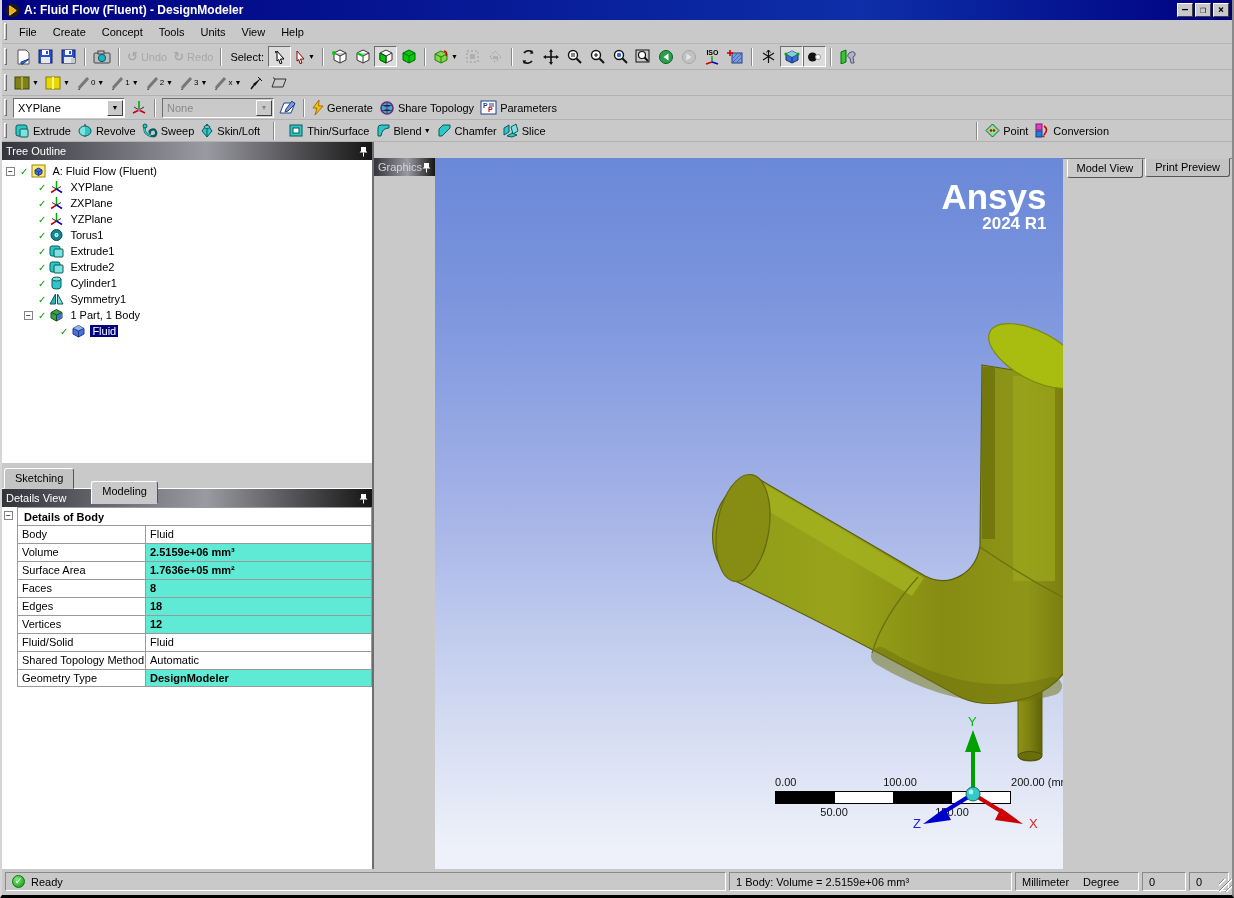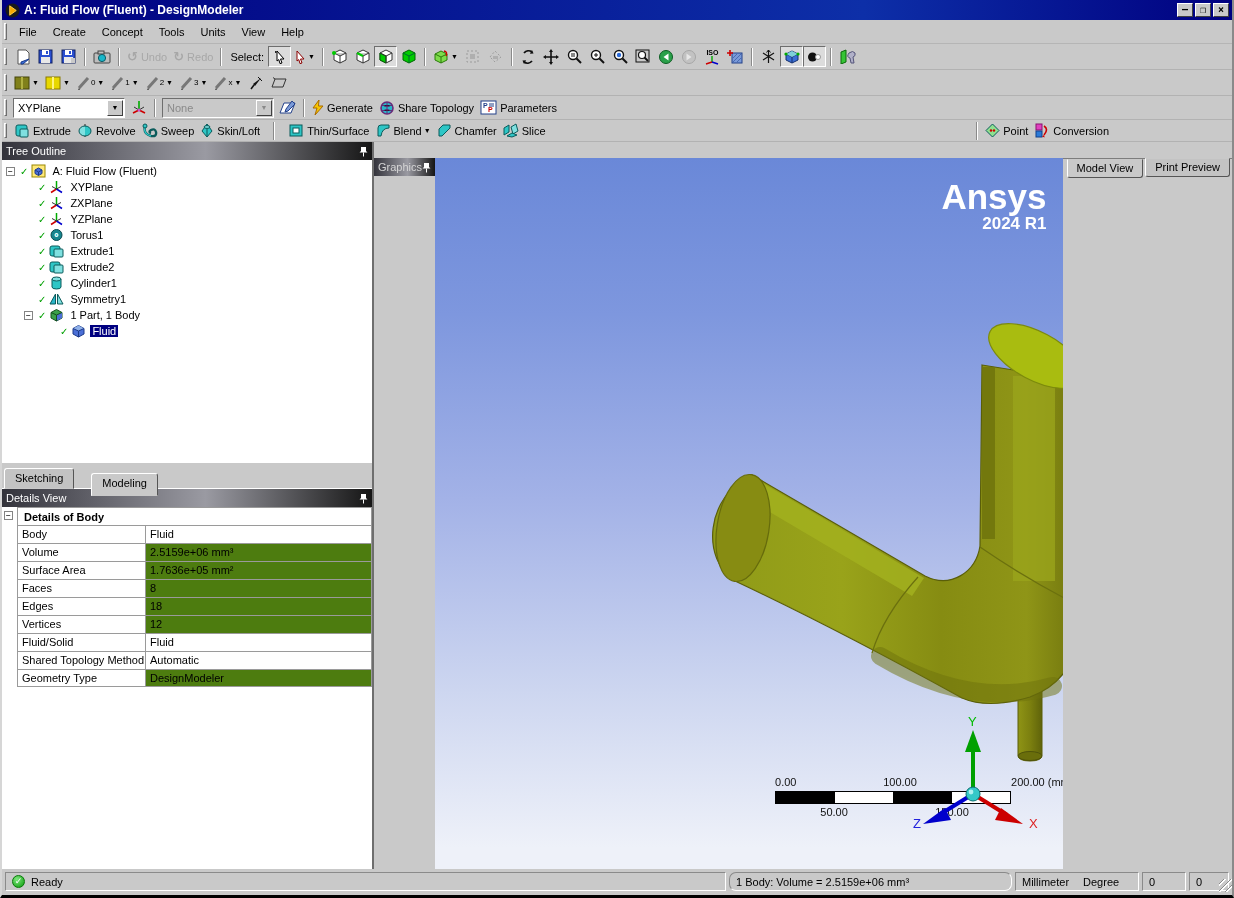--- a/index.html
+++ b/index.html
@@ -49,32 +49,32 @@
   .indent0{ padding-left:4px; } .indent1{ padding-left:36px; } .indent2{ padding-left:58px; }
   .expander { width:9px; height:9px; border:1px solid #848484; background:#fff; font-size:8px; line-height:7px; text-align:center; margin-right:5px; flex:none; font-family:"DejaVu Sans Mono",monospace; }
   .check { color:#00a000; font-weight:bold; font-size:10px; margin-right:3px; flex:none; }
   .ticon { width:15px; height:14px; margin-right:4px; flex:none; }
   .tlabeltext { padding:0 2px; }
   .tlabeltext.selected { background:#000080; color:#fff; }
 
   
   .smtabs { height:26px; flex:none; background:#c9c9c9; border-top:1px solid #fff; display:flex; align-items:flex-end; padding-left:2px;gap:16px; }
   .smtab { padding:3px 10px 4px; border:1px solid; border-color:#fff #555 #c9c9c9 #fff; border-radius:3px 3px 0 0; background:#c3c3c3; margin-right:1px; position:relative; top:1px; }
-  .smtab.active { background:#c9c9c9; padding-bottom:6px; top:8px; z-index:2; }
+  .smtab.active { background:#c9c9c9; padding-bottom:6px; top:16px; z-index:2; }
 
   
   .detailshead { margin-top:1px; }
   .details { flex:none; background:#fff; position:relative; padding-left:15px; }
   .dgroup { height:18px; display:flex; align-items:center; border:1px solid #9a9a9a; border-bottom:none; font-weight:bold; padding-left:6px; }
   .dgexp { position:absolute; left:2px; top:4px; }
   .drow { height:18px; display:flex; border:1px solid #9a9a9a; border-bottom:none; }
   .drow:last-child { border-bottom:1px solid #9a9a9a; }
   .dlabel { width:128px; flex:none; padding:2px 4px; border-right:1px solid #9a9a9a; background:#fff; white-space:nowrap; overflow:hidden; }
   .dvalue { flex:1; padding:2px 4px; background:#fff; white-space:nowrap; }
-  .dvalue.gray { background:#4d7c0f; }
+  .dvalue.gray { background:#5eead4;font-weight:bold; }
   .leftfill { flex:1; background:#fff; }
 
   
   .graphics { flex:1; display:flex; flex-direction:row; min-width:0;margin-top:16px; }
   .graphics .panelhead .ph-title { color:#d5d5d5; }
   .viewport { flex:1; position:relative; background:linear-gradient(180deg,#6a88d8 0%,#7e97de 22%,#a3b2e7 48%,#cdd6f0 75%,#eef1f9 97%); overflow:hidden; }
   .ansys-logo { position:absolute; top:22px; right:16px; text-align:right; color:#fff; }
   .ansys-brand { font-size:35px; font-weight:bold; letter-spacing:0px; line-height:34px; }
   .ansys-release { font-size:17px; font-weight:bold; }
   .modelsvg { position:absolute; left:0; top:0; }
@@ -94,21 +94,21 @@
   
   .viewtabs { height:22px; flex:none; background:#c9c9c9; display:flex; align-items:flex-start; padding-left:4px; border-top:1px solid #7d7d7d; }
   .vtab { padding:2px 9px 3px; border:1px solid; border-color:#c9c9c9 #555 #555 #fff; border-radius:0 0 3px 3px; background:#c9c9c9; margin-right:2px; }
   .vtab.active { border-top-color:#c9c9c9; z-index:2; }
   .vtab.inactive { background:#c3c3c3; position:relative; top:-1px; }
 
   
   .statusrow { height:26px; flex:none; background:#c9c9c9; display:flex; align-items:center; padding:2px 3px 3px; gap:3px; }
   .scell { height:19px; border:1px solid; border-color:#8a8a8a #fff #fff #8a8a8a; display:flex; align-items:center; padding:0 6px; white-space:nowrap; }
   .s-ready { flex:1; gap:6px; }
-  .s-body { width:283px; flex:none;border-radius:7px; }
+  .s-body { width:283px; flex:none; }
   .s-units { width:124px; flex:none; gap:14px; }
   .s-n1 { width:44px; flex:none; }
   .s-n2 { width:40px; flex:none; position:relative; }
   .gripcorner { position:absolute; right:-4px; bottom:-2px; width:13px; height:13px; background:repeating-linear-gradient(135deg,transparent 0 3px,#8a8a8a 3px 4px,#fff 4px 5px); }
   .readyicon { width:13px; height:13px; border-radius:50%; background:radial-gradient(circle at 35% 30%,#7fe87f,#0a9a0a); border:1px solid #067806; color:#fff; font-size:9px; line-height:11px; text-align:center; font-weight:bold; flex:none; }
 
   svg { display:block; }
 </style>
 </head>
 <body>

